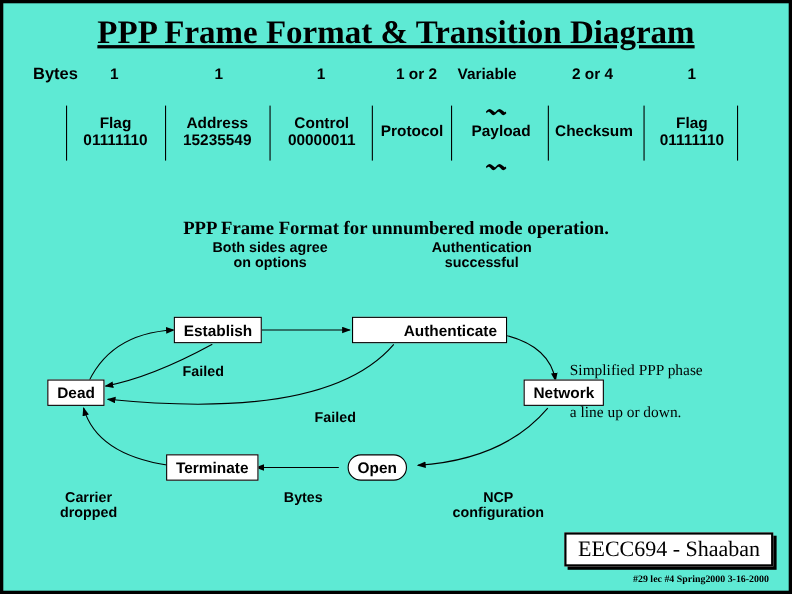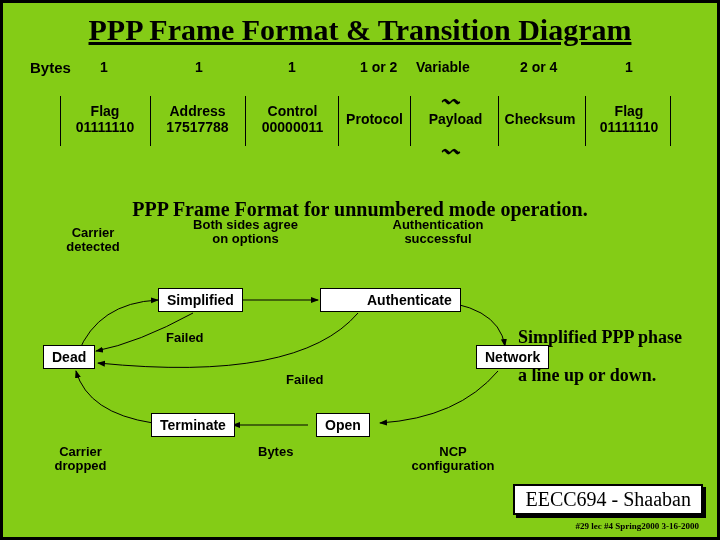--- a/index.html
+++ b/index.html
@@ -7,21 +7,21 @@
     padding: 0;
     font-family: Arial, sans-serif;
     background: #fff;
   }
   .slide {
     width: 720px;
     height: 540px;
     position: relative;
     box-sizing: border-box;
     border: 3px solid #000;
-    background: #84cc16;
+    background: #5eead4;
   }
   .title {
     font-family: "Times New Roman", serif;
     font-weight: bold;
     font-size: 30px;
     text-align: center;
     margin: 10px 0 4px 0;
     text-decoration: underline;
   }
   .frame-diagram {
@@ -60,21 +60,21 @@
     line-height: 16px;
   }
   .break-mark {
     position: absolute;
     font-size: 18px;
     color: #000;
   }
   .caption1 {
     font-family: "Times New Roman", serif;
     font-weight: bold;
-    font-size: 20px;
+    font-size: 17px;
     text-align: center;
     margin-top: 19px;
   }
   .state-diagram {
     position: absolute;
     left: 35px;
     top: 220px;
     width: 650px;
     height: 260px;
   }
@@ -90,22 +90,22 @@
   .state-label {
     position: absolute;
     font-size: 13px;
     font-weight: bold;
     text-align: center;
     line-height: 14px;
   }
   .caption2 {
     position: absolute;
     font-family: "Times New Roman", serif;
-    font-weight: bold;
-    font-size: 18px;
+    font-weight: normal;
+    font-size: 14px;
     line-height: 19px;
   }
   .footer-box {
     position: absolute;
     right: 14px;
     bottom: 22px;
     border: 2px solid #000;
     background: #fff;
     padding: 2px 10px;
     font-family: "Times New Roman", serif;
@@ -156,21 +156,21 @@
       <div class="tick" style="left:468px;"></div>
       <div class="tick" style="left:555px;"></div>
       <div class="tick" style="left:640px;"></div>
 
       <div class="field-label" style="left:35px;width:80px;">
         <span>Flag</span><br>
         <span>01111110</span>
       </div>
       <div class="field-label" style="left:125px;width:85px;">
         <span>Address</span><br>
-        <span>17517788</span>
+        <span>15235549</span>
       </div>
       <div class="field-label" style="left:220px;width:85px;">
         <span>Control</span><br>
         <span>00000011</span>
       </div>
       <div class="field-label" style="left:312px;width:65px;top:30px;">
         <span>Protocol</span>
       </div>
       <div class="field-label" style="left:388px;width:75px;top:30px;">
         <span>Payload</span>
@@ -209,27 +209,26 @@
       <path d="M 320 90 Q 260 160 60 140" stroke="#000" fill="none" marker-end="url(#ah)"></path>
 
       <path d="M 460 148 Q 420 195 342 200" stroke="#000" fill="none" marker-end="url(#ah)"></path>
 
       <path d="M 270 202 L 195 202" stroke="#000" fill="none" marker-end="url(#ah)"></path>
 
       <path d="M 115 200 Q 50 190 38 148" stroke="#000" fill="none" marker-end="url(#ah)"></path>
     </svg>
 
     <div class="state-box" style="left:5px;top:122px;">Dead</div>
-    <div class="state-box" style="left:120px;top:65px;">Simplified</div>
+    <div class="state-box" style="left:120px;top:65px;">Establish</div>
     <div class="state-box" style="left:282px;top:65px;padding-left:46px;">Authenticate</div>
     <div class="state-box" style="left:438px;top:122px;">Network</div>
-    <div class="state-box" style="left:278px;top:190px;">Open</div>
+    <div class="state-box" style="left:278px;top:190px;border-radius:12px;">Open</div>
     <div class="state-box" style="left:113px;top:190px;">Terminate</div>
 
-    <div class="state-label" style="left:20px;top:3px;width:70px;">Carrier detected</div>
     <div class="state-label" style="left:155px;top:-5px;width:105px;">Both sides agree on options</div>
     <div class="state-label" style="left:350px;top:-5px;width:100px;">Authentication successful</div>
     <div class="state-label" style="left:128px;top:108px;">Failed</div>
     <div class="state-label" style="left:248px;top:150px;">Failed</div>
     <div class="state-label" style="left:10px;top:222px;width:65px;">Carrier dropped</div>
     <div class="state-label" style="left:220px;top:222px;">Bytes</div>
     <div class="state-label" style="left:370px;top:222px;width:90px;">NCP configuration</div>
 
     <div class="caption2" style="left:480px;top:105px;">
       <span>Simplified PPP phase</span><br>

